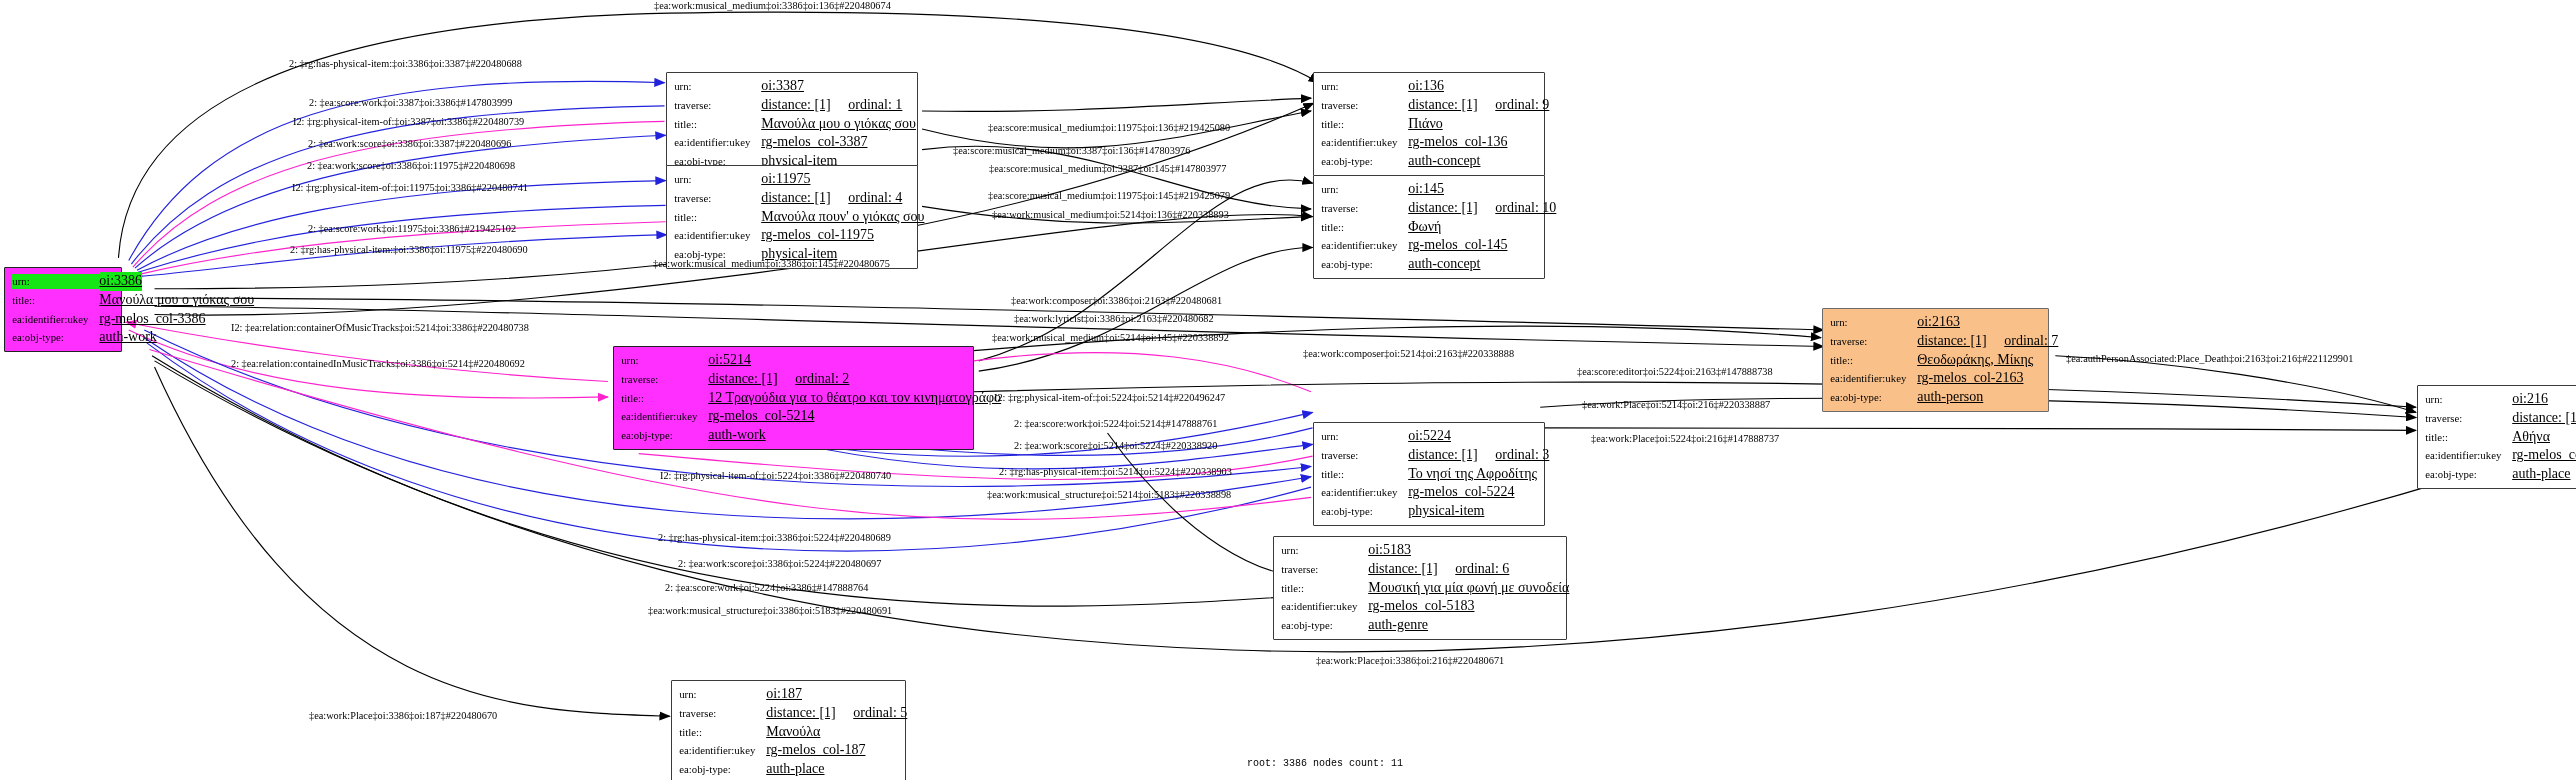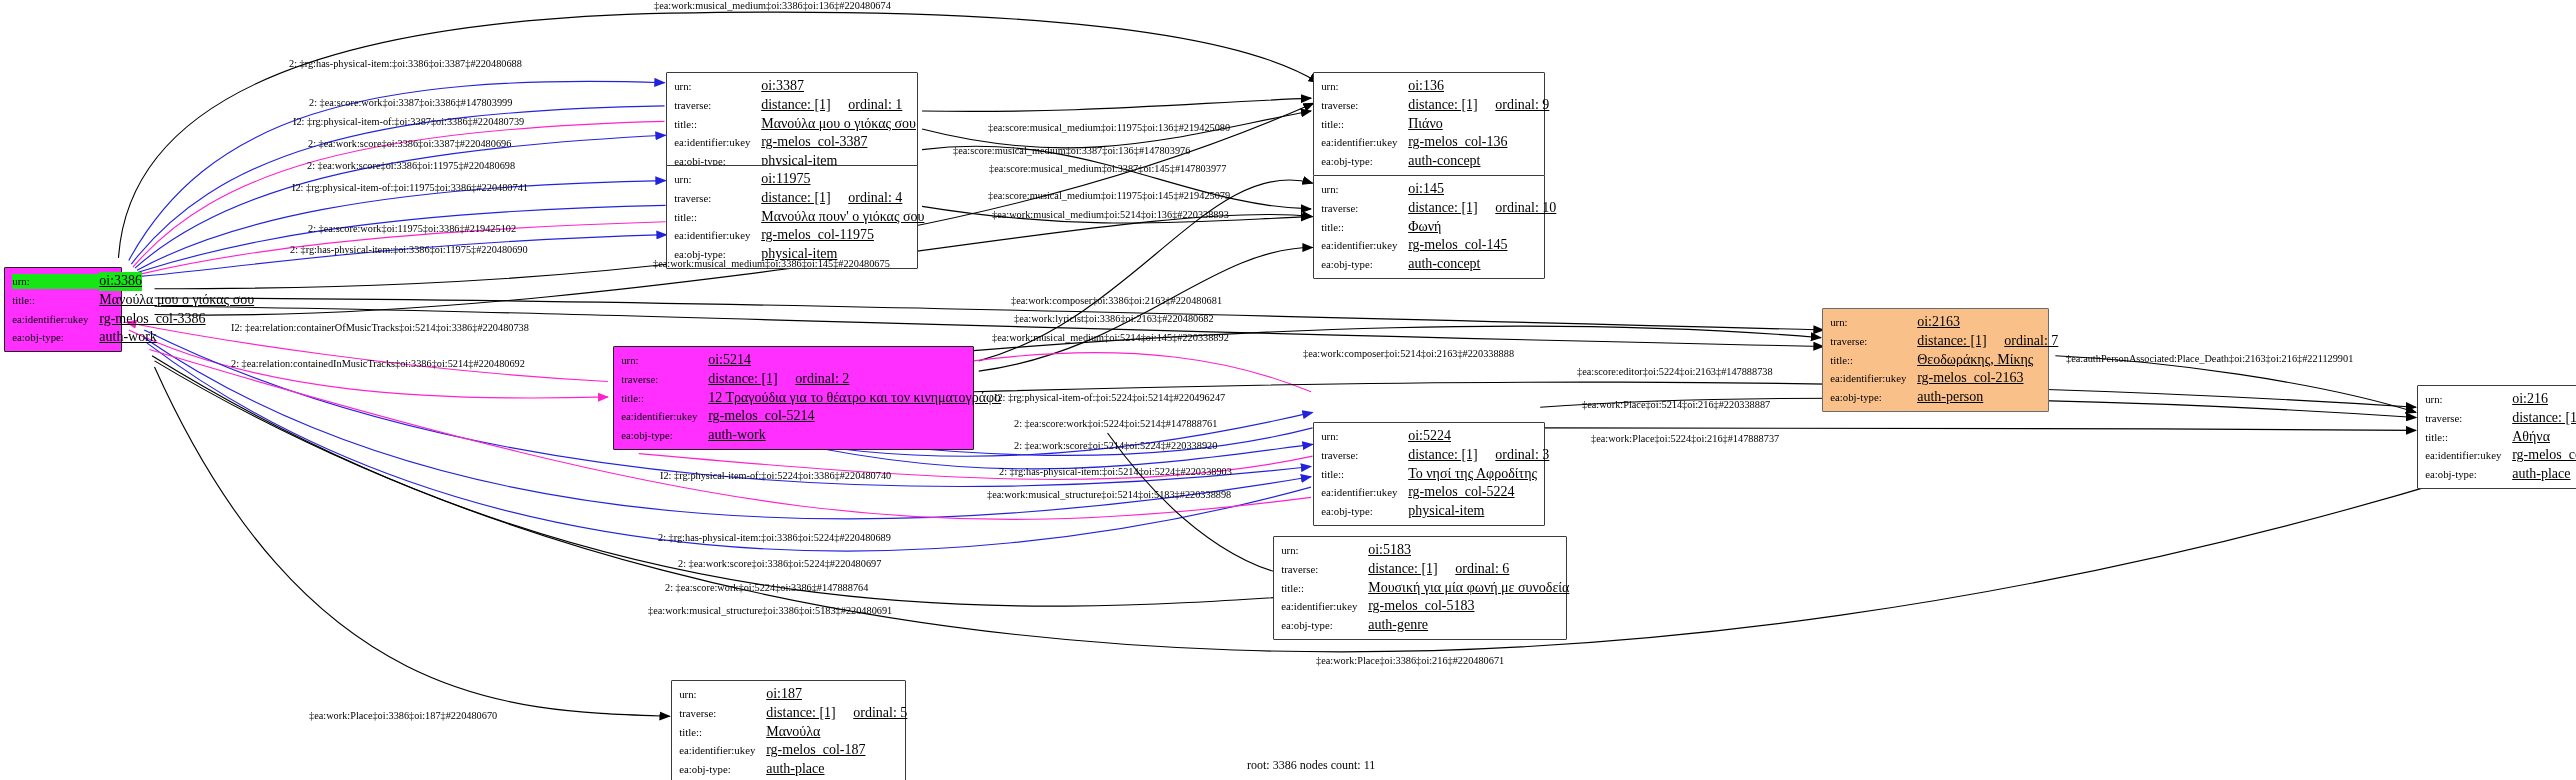--- a/index.html
+++ b/index.html
@@ -16,21 +16,21 @@
   .node.w4 .k{width:87px;}
   .node.w4 .v{margin-left:0;}
   .trav{display:flex;gap:17.5px;}
   .node.magenta{background:#ff2fff;border-color:#222;}
   .node.orange{background:#fac08a;border-color:#6b6b6b;}
   .node.root .k.urnk, .node.root .v.urnv{background:#16e516;}
   .node.root .row.urnrow{background:transparent;}
 
   .elabel{position:absolute;font-size:10.3px;white-space:nowrap;color:#000;
           font-family:"Liberation Serif","DejaVu Serif",serif;}
-  .footer{position:absolute;font-size:12px;white-space:nowrap;}
+  .footer{position:absolute;font-size:10px;white-space:nowrap;font-family:Liberation Mono, monospace;}
 </style>
 </head>
 <body>
 
 <div id="canvas">
 
   <svg id="edges" viewBox="0 0 5156 1515">
     <defs>
       <marker id="ab" markerWidth="10" markerHeight="8" refX="9" refY="4" orient="auto">
         <path d="M0,0 L10,4 L0,8 z" fill="#2222dd"></path>

